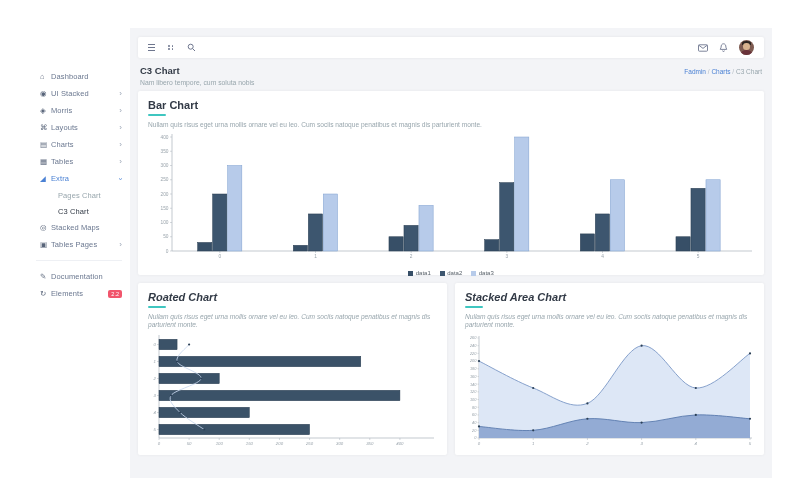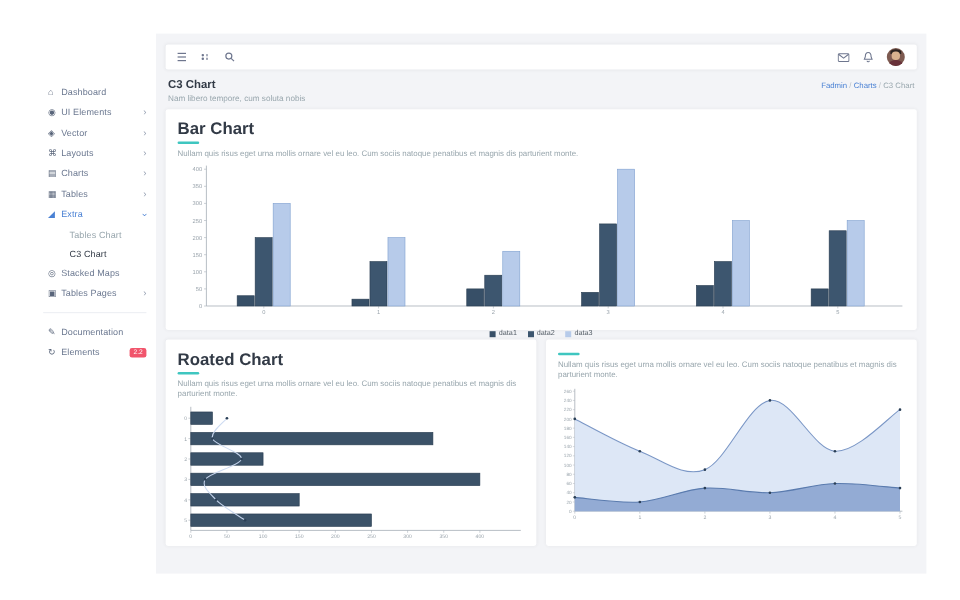--- a/index.html
+++ b/index.html
@@ -38,51 +38,51 @@
 
   .title-row { display:flex; margin:7px 4px 5px; align-items:flex-start; }
   .page-title { font-size:9.5px; font-weight:bold; color:#323a46; }
   .page-sub { font-size:6.8px; color:#98a6ad; margin-top:2.5px; }
   .breadcrumb { margin-left:auto; font-size:6.5px; color:#98a6ad; margin-top:3px; }
   .bc-link { color:#4a81d4; cursor:pointer; }
   .bc-sep { color:#b5bec6; }
   .bc-cur { color:#98a6ad; }
 
   .card { background:#fff; border-radius:2px; box-shadow:0 0 3px rgba(50,58,70,.07); padding:8px 10px; }
-  .card-title { font-size:14px; font-weight:bold; color:#323a46; }
+  .card-title { font-size:11px; font-weight:bold; color:#323a46; }
   .title-underline { width:18px; height:2px; background:#3fc6c0; border-radius:1px; margin:3px 0 5px; }
   .card-desc { font-size:6.6px; color:#98a6ad; line-height:1.35; margin-bottom:3px; }
   .bar-card { margin:0 2px; height:184px; }
-  .bottom-row { display:flex; gap:8px; margin:8px 2px 0; }
+  .bottom-row { display:flex; gap:8px; margin:8px 2px 0;font-style:italic; }
   .bottom-row .card { flex:1; height:172px; }
   .legend { display:flex; justify-content:center; gap:9px; margin-top:2px; }
   .lg-item { display:flex; align-items:center; gap:2.5px; font-size:6px; color:#58616a; cursor:pointer; }
   .lg-sq { width:5px; height:5px; display:inline-block; }
   svg text { font-family:"Liberation Sans", sans-serif; }
 </style>
 </head>
 <body>
 
 <div class="app">
 
   <div class="sidebar">
     <div></div>
     <div>
         <div class="sb-item">
           <span class="sb-ic">⌂</span>
           <span class="sb-lb">Dashboard</span>
         </div>
         <div class="sb-item">
           <span class="sb-ic">◉</span>
-          <span class="sb-lb">UI Elements</span>
+          <span class="sb-lb">UI Stacked</span>
           <span class="sb-ch">›</span>
         </div>
         <div class="sb-item">
           <span class="sb-ic">◈</span>
-          <span class="sb-lb">Vector</span>
+          <span class="sb-lb">Morris</span>
           <span class="sb-ch">›</span>
         </div>
         <div class="sb-item">
           <span class="sb-ic">⌘</span>
           <span class="sb-lb">Layouts</span>
           <span class="sb-ch">›</span>
         </div>
         <div class="sb-item">
           <span class="sb-ic">▤</span>
           <span class="sb-lb">Charts</span>
@@ -92,21 +92,21 @@
           <span class="sb-ic">▦</span>
           <span class="sb-lb">Tables</span>
           <span class="sb-ch">›</span>
         </div>
         <div class="sb-item active">
           <span class="sb-ic">◢</span>
           <span class="sb-lb">Extra</span>
           <span class="sb-ch open">›</span>
         </div>
         <div class="sb-item sub">
-          <span class="sb-lb">Tables Chart</span>
+          <span class="sb-lb">Pages Chart</span>
         </div>
         <div class="sb-item sub subactive">
           <span class="sb-lb">C3 Chart</span>
         </div>
         <div class="sb-item">
           <span class="sb-ic">◎</span>
           <span class="sb-lb">Stacked Maps</span>
         </div>
         <div class="sb-item">
           <span class="sb-ic">▣</span>
@@ -292,20 +292,21 @@
             <path d="M41.11363636363636,11.5C39.1060606060606,14.333333333333334 27.060606060606062,22.833333333333332 29.06818181818182,28.5C31.075757575757578,34.166666666666664 54.162878787878796,39.833333333333336 53.159090909090914,45.5C52.15530303030303,51.166666666666664 26.558712121212125,56.833333333333336 23.045454545454547,62.5C19.53219696969697,68.16666666666667 26.55871212121212,73.83333333333333 32.07954545454545,79.5C37.60037878787879,85.16666666666667 52.15530303030303,93.66666666666667 56.17045454545455,96.5" fill="none" stroke="#c9d8f0" stroke-width="0.9" opacity="0.95"></path>
             <circle cx="41.11363636363636" cy="11.5" r="1.1" fill="#2a3f56"></circle>
             <circle cx="29.06818181818182" cy="28.5" r="1.1" fill="#2a3f56"></circle>
             <circle cx="53.159090909090914" cy="45.5" r="1.1" fill="#2a3f56"></circle>
             <circle cx="23.045454545454547" cy="62.5" r="1.1" fill="#2a3f56"></circle>
             <circle cx="32.07954545454545" cy="79.5" r="1.1" fill="#2a3f56"></circle>
             <circle cx="56.17045454545455" cy="96.5" r="1.1" fill="#2a3f56"></circle>
           </svg>
       </div>
       <div class="card">
+        <div class="card-title">Stacked Area Chart</div>
         <div class="title-underline"></div>
         <div class="card-desc">Nullam quis risus eget urna mollis ornare vel eu leo. Cum sociis natoque penatibus et magnis dis parturient monte.</div>
         <svg id="areaSvg" width="288" height="116">
             <line x1="14" y1="3" x2="14" y2="105" stroke="#aab2ba" stroke-width="0.7"></line>
             <line x1="14" y1="105" x2="287" y2="105" stroke="#aab2ba" stroke-width="0.7"></line>
             <line x1="12.4" y1="105" x2="14" y2="105" stroke="#aab2ba" stroke-width="0.4"></line>
             <text x="11.4" y="106.4" font-size="3.9" fill="#9aa4ac" text-anchor="end">0</text>
             <line x1="12.4" y1="97.3076923076923" x2="14" y2="97.3076923076923" stroke="#aab2ba" stroke-width="0.4"></line>
             <text x="11.4" y="98.70769230769231" font-size="3.9" fill="#9aa4ac" text-anchor="end">20</text>
             <line x1="12.4" y1="89.61538461538461" x2="14" y2="89.61538461538461" stroke="#aab2ba" stroke-width="0.4"></line>

